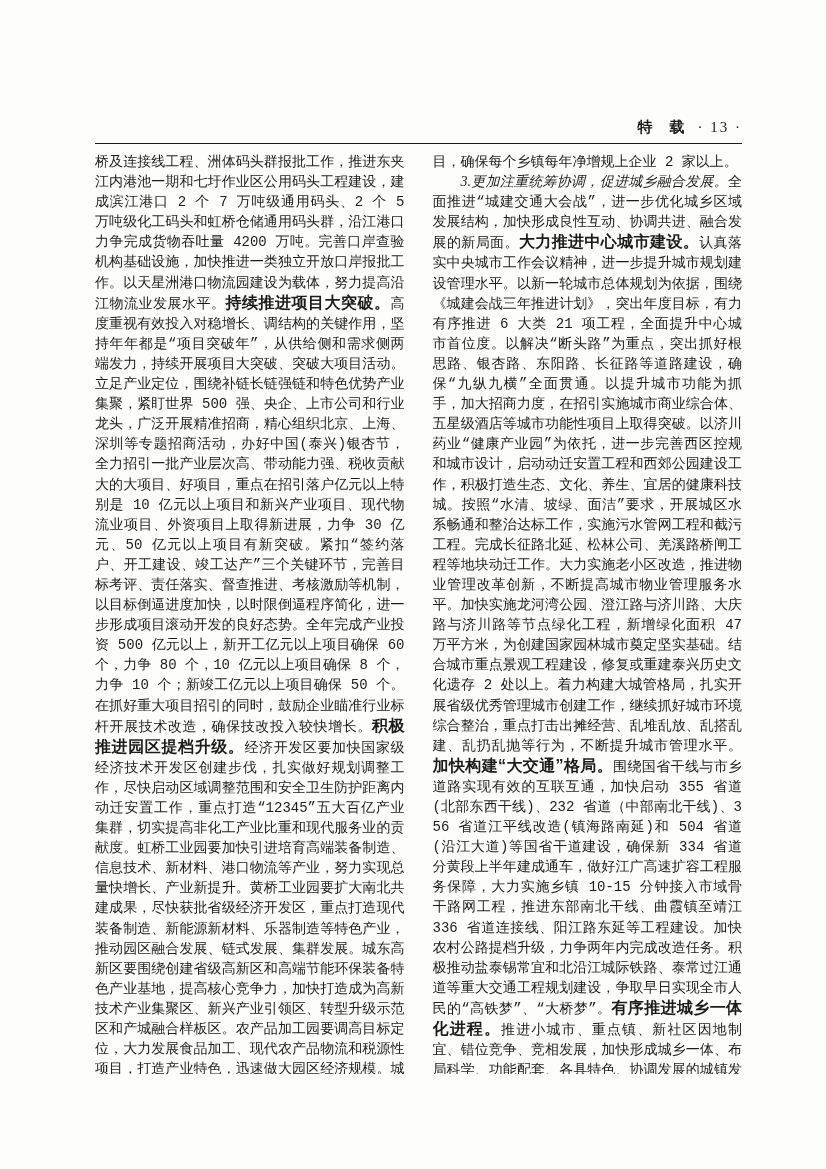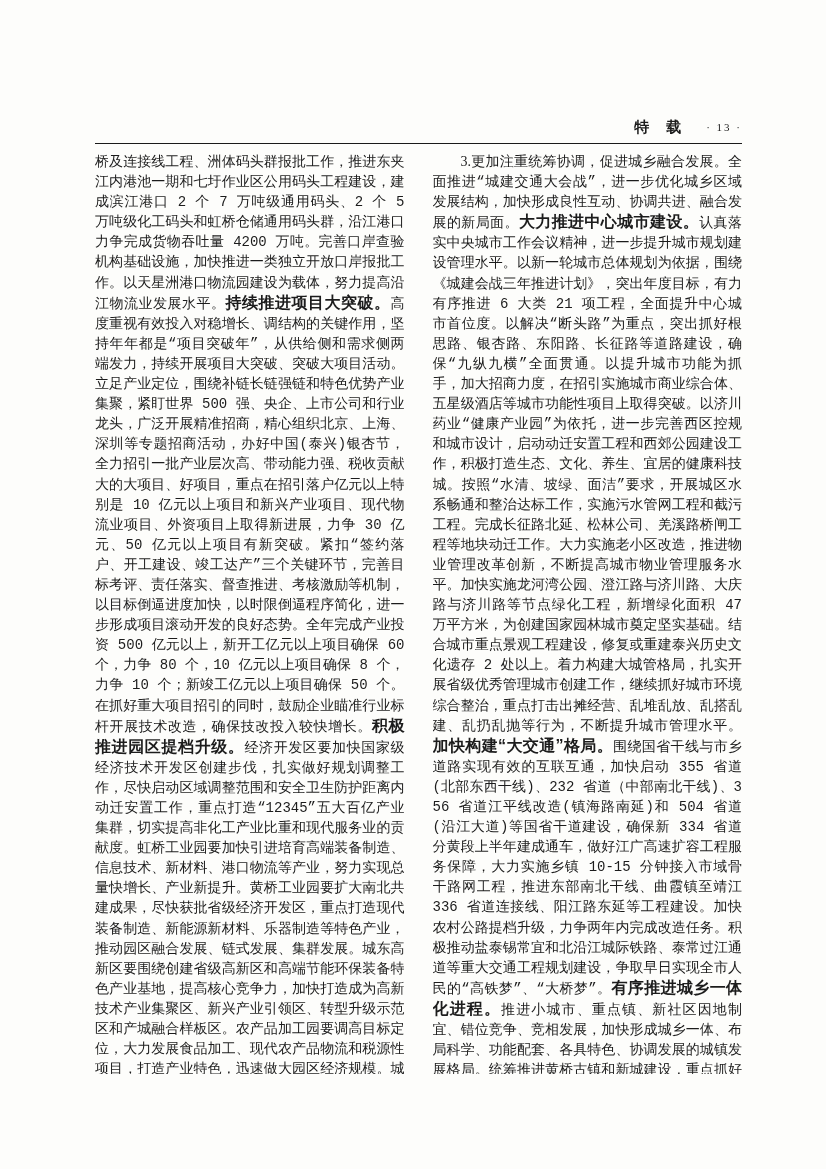--- a/index.html
+++ b/index.html
@@ -25,22 +25,22 @@
     align-items: flex-start;
     height: 20px;
     line-height: 20px;
   }
   .running-head .section-title {
     font-weight: bold;
     font-size: 15px;
     letter-spacing: 1px;
   }
   .running-head .page-label {
-    font-size: 11px;
-    margin-left: 24px;
+    font-size: 15px;
+    margin-left: 12px;
     letter-spacing: 2px;
   }
   .head-rule {
     border: none;
     border-top: 1.6px solid #1a1a1a;
     margin: 6px 0 0 0;
   }
   .columns {
     display: flex;
     gap: 28px;
@@ -66,33 +66,35 @@
   }
   .run-normal {
     font-family: Liberation Mono, monospace;
   }
   .run-bold {
     font-family: "Liberation Sans", "DejaVu Sans", sans-serif;
     font-weight: 600;
     font-size: 16px;
   }
   .run-italic {
+    font-style: italic;
     font-family: "Liberation Serif", "DejaVu Serif", serif;
   }
 </style>
 </head>
 <body>
 
 <div class="page">
   <div class="running-head">
     <span class="section-title">特　载</span>
     <span class="page-label">· 13 ·</span>
   </div>
   <hr class="head-rule">
   <div class="columns">
     <div class="col">
         <p class="para"><span class="run-normal">桥及连接线工程、洲体码头群报批工作，推进东夹江内港池一期和七圩作业区公用码头工程建设，建成滨江港口 2 个 7 万吨级通用码头、2 个 5 万吨级化工码头和虹桥仓储通用码头群，沿江港口力争完成货物吞吐量 4200 万吨。完善口岸查验机构基础设施，加快推进一类独立开放口岸报批工作。以天星洲港口物流园建设为载体，努力提高沿江物流业发展水平。</span><span class="run-bold">持续推进项目大突破。</span><span class="run-normal">高度重视有效投入对稳增长、调结构的关键作用，坚持年年都是“项目突破年”，从供给侧和需求侧两端发力，持续开展项目大突破、突破大项目活动。立足产业定位，围绕补链长链强链和特色优势产业集聚，紧盯世界 500 强、央企、上市公司和行业龙头，广泛开展精准招商，精心组织北京、上海、深圳等专题招商活动，办好中国(泰兴)银杏节，全力招引一批产业层次高、带动能力强、税收贡献大的大项目、好项目，重点在招引落户亿元以上特别是 10 亿元以上项目和新兴产业项目、现代物流业项目、外资项目上取得新进展，力争 30 亿元、50 亿元以上项目有新突破。紧扣“签约落户、开工建设、竣工达产”三个关键环节，完善目标考评、责任落实、督查推进、考核激励等机制，以目标倒逼进度加快，以时限倒逼程序简化，进一步形成项目滚动开发的良好态势。全年完成产业投资 500 亿元以上，新开工亿元以上项目确保 60 个，力争 80 个，10 亿元以上项目确保 8 个，力争 10 个；新竣工亿元以上项目确保 50 个。在抓好重大项目招引的同时，鼓励企业瞄准行业标杆开展技术改造，确保技改投入较快增长。</span><span class="run-bold">积极推进园区提档升级。</span><span class="run-normal">经济开发区要加快国家级经济技术开发区创建步伐，扎实做好规划调整工作，尽快启动区域调整范围和安全卫生防护距离内动迁安置工作，重点打造“12345”五大百亿产业集群，切实提高非化工产业比重和现代服务业的贡献度。虹桥工业园要加快引进培育高端装备制造、信息技术、新材料、港口物流等产业，努力实现总量快增长、产业新提升。黄桥工业园要扩大南北共建成果，尽快获批省级经济开发区，重点打造现代装备制造、新能源新材料、乐器制造等特色产业，推动园区融合发展、链式发展、集群发展。城东高新区要围绕创建省级高新区和高端节能环保装备特色产业基地，提高核心竞争力，加快打造成为高新技术产业集聚区、新兴产业引领区、转型升级示范区和产城融合样板区。农产品加工园要调高目标定位，大力发展食品加工、现代农产品物流和税源性项目，打造产业特色，迅速做大园区经济规模。城区工业园要大力发展军民结合产业、医疗健康产业和中小型科技企业，积极引进高就业率、高科技、高税收、高附加值项目，全力打造新增长极和城市创业就业基地。非园区乡镇要加强工业集聚区建设，抓好功能提升，加强项目招引，积极盘活存量，重点实施一批 1000 万元以上项</span></p>
       </div>
     <div class="col">
+        <p class="para"><span class="run-normal">目，确保每个乡镇每年净增规上企业 2 家以上。</span></p>
         <p class="para indent"><span class="run-italic">3.更加注重统筹协调，促进城乡融合发展。</span><span class="run-normal">全面推进“城建交通大会战”，进一步优化城乡区域发展结构，加快形成良性互动、协调共进、融合发展的新局面。</span><span class="run-bold">大力推进中心城市建设。</span><span class="run-normal">认真落实中央城市工作会议精神，进一步提升城市规划建设管理水平。以新一轮城市总体规划为依据，围绕《城建会战三年推进计划》，突出年度目标，有力有序推进 6 大类 21 项工程，全面提升中心城市首位度。以解决“断头路”为重点，突出抓好根思路、银杏路、东阳路、长征路等道路建设，确保“九纵九横”全面贯通。以提升城市功能为抓手，加大招商力度，在招引实施城市商业综合体、五星级酒店等城市功能性项目上取得突破。以济川药业“健康产业园”为依托，进一步完善西区控规和城市设计，启动动迁安置工程和西郊公园建设工作，积极打造生态、文化、养生、宜居的健康科技城。按照“水清、坡绿、面洁”要求，开展城区水系畅通和整治达标工作，实施污水管网工程和截污工程。完成长征路北延、松林公司、羌溪路桥闸工程等地块动迁工作。大力实施老小区改造，推进物业管理改革创新，不断提高城市物业管理服务水平。加快实施龙河湾公园、澄江路与济川路、大庆路与济川路等节点绿化工程，新增绿化面积 47 万平方米，为创建国家园林城市奠定坚实基础。结合城市重点景观工程建设，修复或重建泰兴历史文化遗存 2 处以上。着力构建大城管格局，扎实开展省级优秀管理城市创建工作，继续抓好城市环境综合整治，重点打击出摊经营、乱堆乱放、乱搭乱建、乱扔乱抛等行为，不断提升城市管理水平。</span><span class="run-bold">加快构建“大交通”格局。</span><span class="run-normal">围绕国省干线与市乡道路实现有效的互联互通，加快启动 355 省道(北部东西干线)、232 省道（中部南北干线)、356 省道江平线改造(镇海路南延)和 504 省道(沿江大道)等国省干道建设，确保新 334 省道分黄段上半年建成通车，做好江广高速扩容工程服务保障，大力实施乡镇 10-15 分钟接入市域骨干路网工程，推进东部南北干线、曲霞镇至靖江 336 省道连接线、阳江路东延等工程建设。加快农村公路提档升级，力争两年内完成改造任务。积极推动盐泰锡常宜和北沿江城际铁路、泰常过江通道等重大交通工程规划建设，争取早日实现全市人民的“高铁梦”、“大桥梦”。</span><span class="run-bold">有序推进城乡一体化进程。</span><span class="run-normal">推进小城市、重点镇、新社区因地制宜、错位竞争、竞相发展，加快形成城乡一体、布局科学、功能配套、各具特色、协调发展的城镇发展格局。统筹推进黄桥古镇和新城建设，重点抓好教育、卫生、文化、体育、金融等工程建设，不断提升小城市功能和品位。加快虹桥新城产城融合发展步伐，持续推进基础设施和功能性项目建设，进一步提升新城产业配套及现代商贸功能。引导各乡镇特别是重点镇完善规划，加大公共基础设施配套力度，加强集镇和</span></p>
       </div>
   </div>
 </div>
 
 </body></html>

